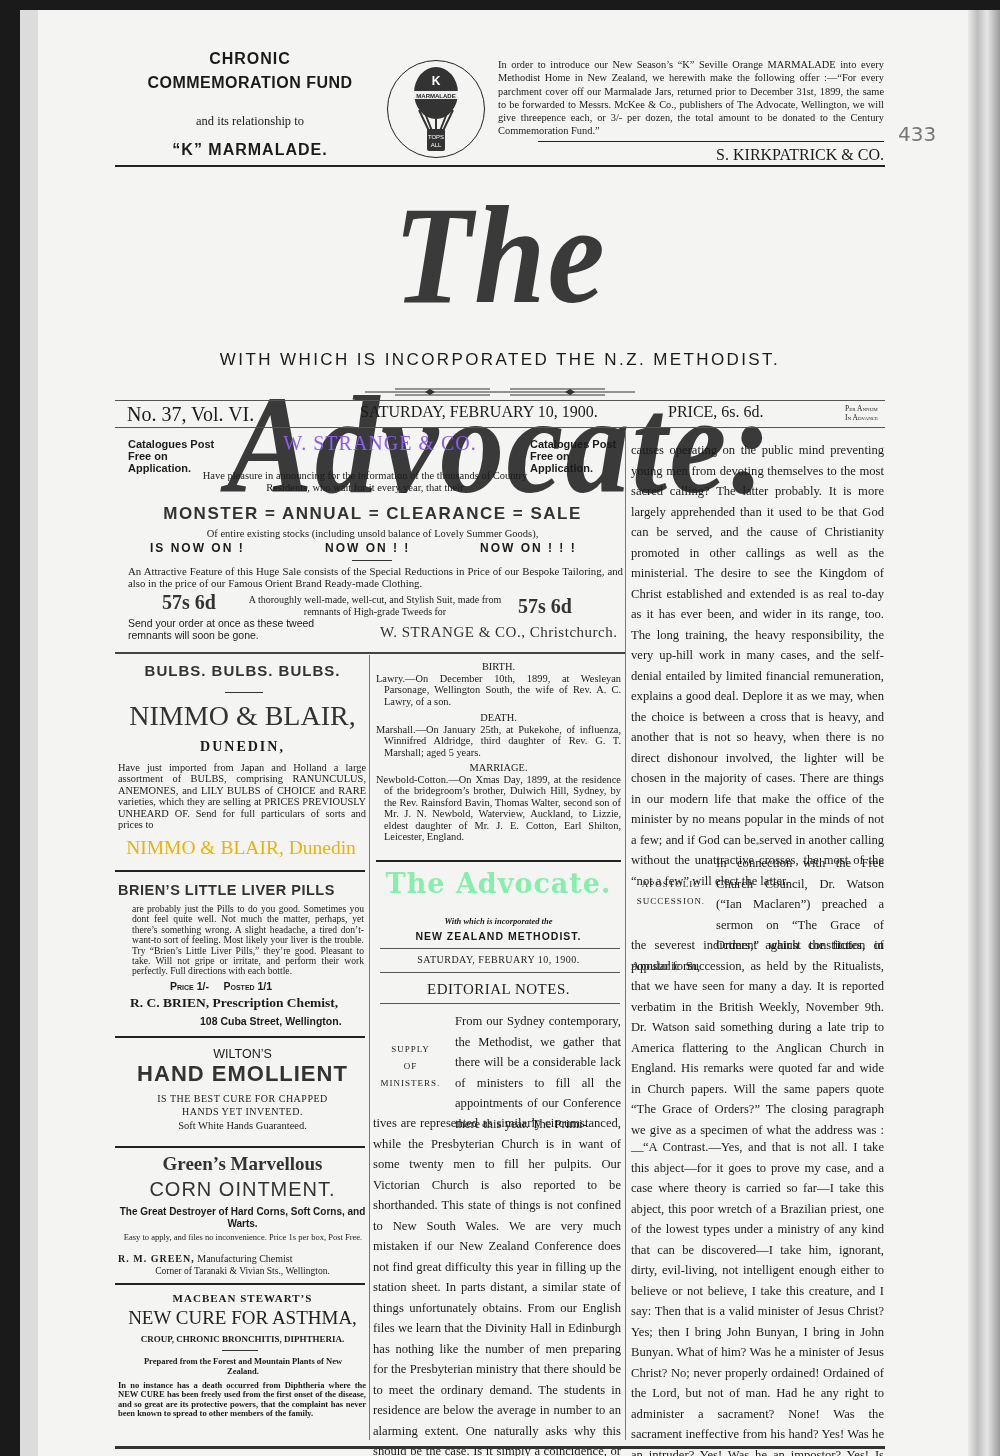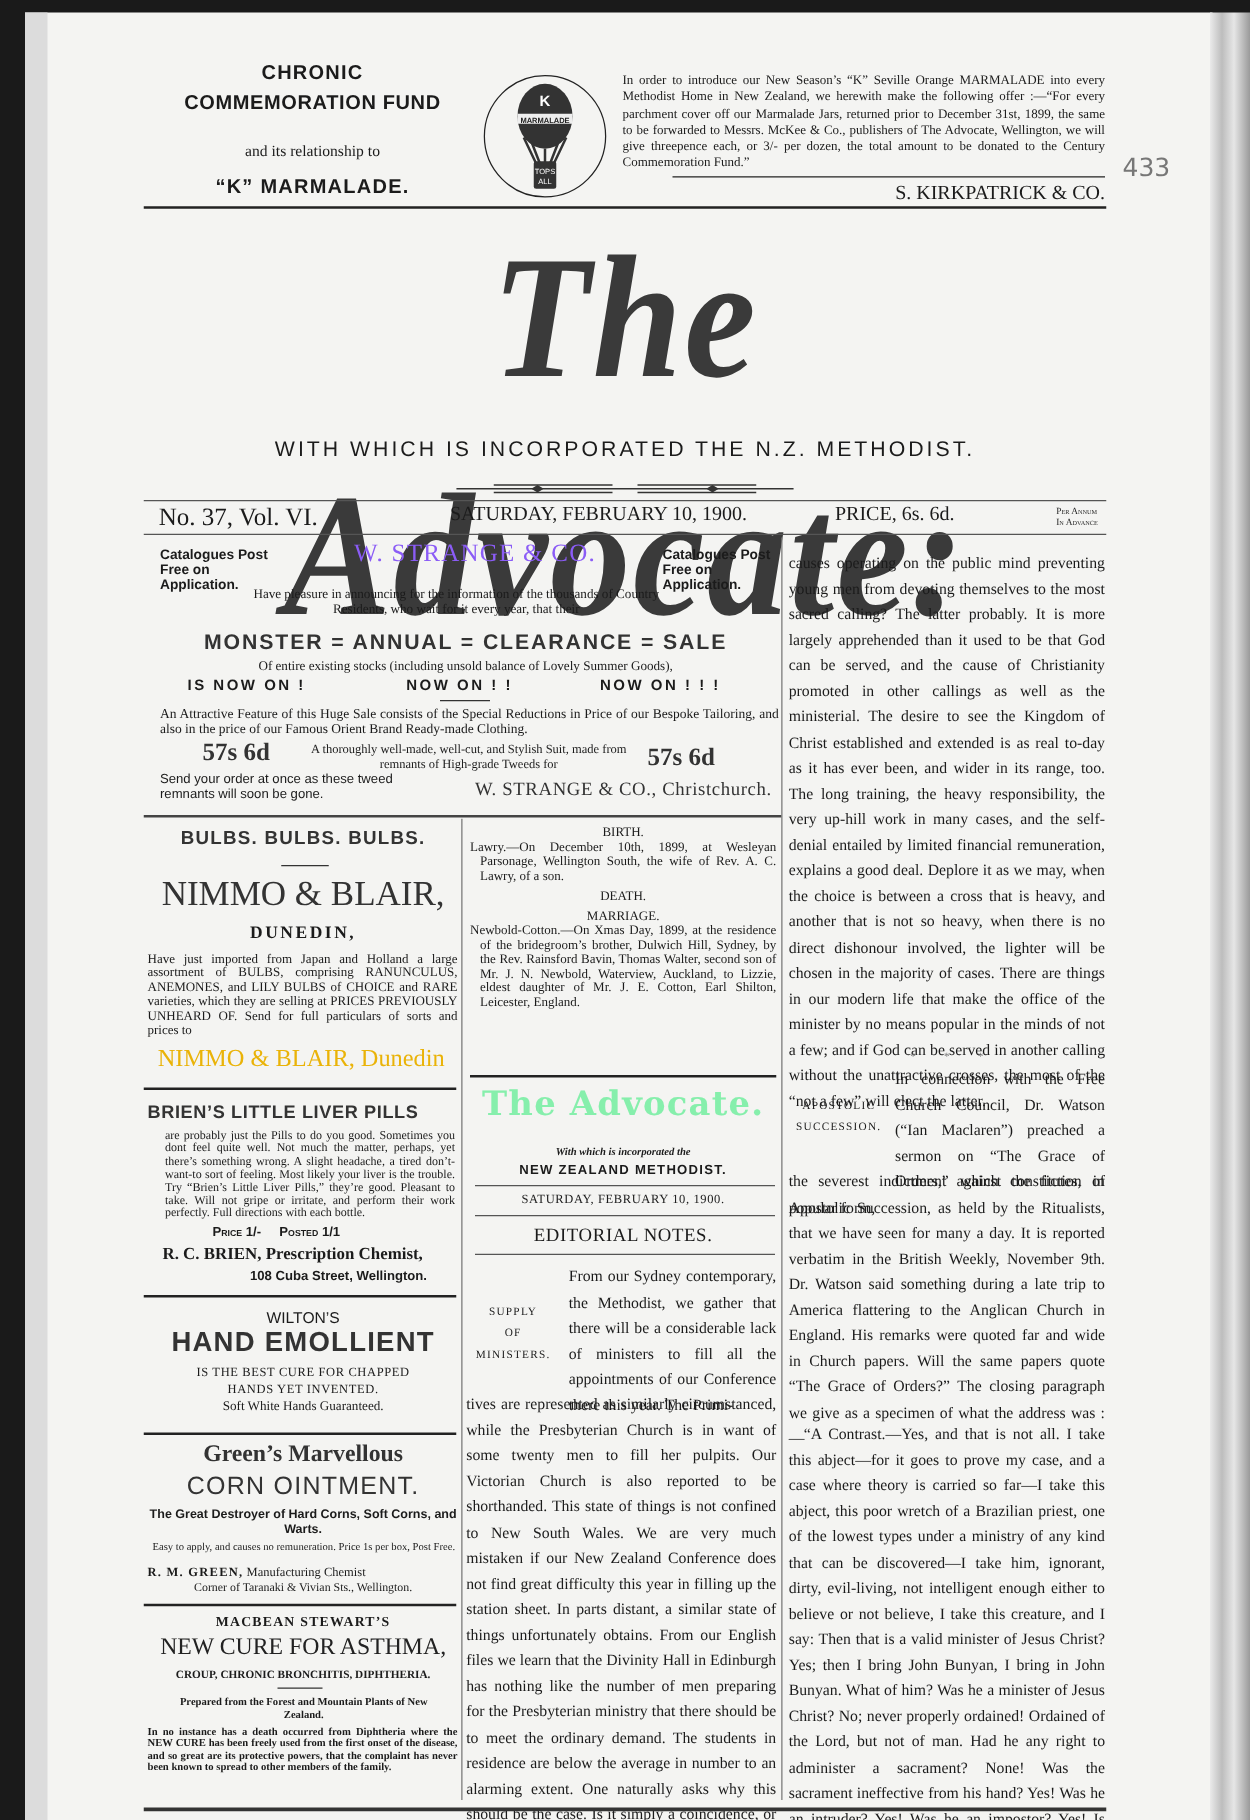--- a/index.html
+++ b/index.html
@@ -114,39 +114,40 @@
 <div class="abs sans center" style="left:115px;top:1047px;width:255px;font-size:12.5px;">WILTON’S</div>
 <div class="abs sans center" style="left:115px;top:1061px;width:255px;font-size:22px;font-weight:bold;letter-spacing:1px;color:#333;">HAND EMOLLIENT</div>
 <div class="abs serif center" style="left:115px;top:1093px;width:255px;font-size:10px;letter-spacing:.5px;">IS THE BEST CURE FOR CHAPPED</div>
 <div class="abs serif center" style="left:115px;top:1106px;width:255px;font-size:10px;letter-spacing:.5px;">HANDS YET INVENTED.</div>
 <div class="abs serif center" style="left:115px;top:1120px;width:255px;font-size:10.5px;">Soft White Hands Guaranteed.</div>
 <div class="rule" style="left:115px;top:1146px;width:250px;height:1.5px;"></div>
 
 <div class="abs serif center" style="left:115px;top:1153px;width:255px;font-size:19px;font-weight:bold;color:#333;">Green’s Marvellous</div>
 <div class="abs sans center" style="left:113px;top:1178px;width:259px;font-size:20px;letter-spacing:1px;color:#333;">CORN OINTMENT.</div>
 <div class="abs sans center" style="left:115px;top:1206px;width:255px;font-size:10px;font-weight:bold;line-height:11.5px;">The Great Destroyer of Hard Corns, Soft Corns, and Warts.</div>
-<div class="abs serif center" style="left:118px;top:1233px;width:250px;font-size:8.5px;line-height:9.5px;">Easy to apply, and causes no remuneration. Price 1s per box, Post Free.</div>
+<div class="abs serif center" style="left:118px;top:1233px;width:250px;font-size:8.5px;line-height:9.5px;">Easy to apply, and files no inconvenience. Price 1s per box, Post Free.</div>
 <div class="abs" style="left:118px;top:1253px;width:250px;font-size:10px;">
   <span class="serif" style="font-weight:bold;letter-spacing:1px;">R. M. GREEN,</span>
   <span class="serif">Manufacturing Chemist</span>
 </div>
 <div class="abs serif center" style="left:115px;top:1266px;width:255px;font-size:9.5px;">Corner of Taranaki &amp; Vivian Sts., Wellington.</div>
 <div class="rule" style="left:115px;top:1283px;width:250px;height:2px;"></div>
 
 <div class="abs serif center" style="left:115px;top:1292px;width:255px;font-size:11px;font-weight:bold;letter-spacing:1px;">MACBEAN STEWART’S</div>
 <div class="abs serif center" style="left:113px;top:1307px;width:259px;font-size:19px;color:#222;">NEW CURE FOR ASTHMA,</div>
 <div class="abs serif center" style="left:115px;top:1334px;width:255px;font-size:9px;font-weight:bold;">CROUP, CHRONIC BRONCHITIS, DIPHTHERIA.</div>
 <div class="abs" style="left:222px;top:1350px;width:36px;height:1px;background:#333;"></div>
 <div class="abs serif center" style="left:128px;top:1357px;width:230px;font-size:8.5px;line-height:9.5px;font-weight:bold;">Prepared from the Forest and Mountain Plants of New Zealand.</div>
 <div class="abs serif just" style="left:118px;top:1381px;width:248px;font-size:8.5px;line-height:9.3px;font-weight:bold;">In no instance has a death occurred from Diphtheria where the NEW CURE has been freely used from the first onset of the disease, and so great are its protective powers, that the complaint has never been known to spread to other members of the family.</div>
 
 <div class="abs serif" style="left:376px;top:661px;width:245px;font-size:10.4px;line-height:11.5px;">
   <div class="center">BIRTH.</div>
   <div class="just" style="text-indent:-8px;padding-left:8px;">Lawry.—On December 10th, 1899, at Wesleyan Parsonage, Wellington South, the wife of Rev. A. C. Lawry, of a son.</div>
   <div class="center" style="margin-top:5px;">DEATH.</div>
+  <div class="just" style="text-indent:-8px;padding-left:8px;">Marshall.—On January 25th, at Pukekohe, of influenza, Winnifred Aldridge, third daughter of Rev. G. T. Marshall; aged 5 years.</div>
   <div class="center" style="margin-top:4px;">MARRIAGE.</div>
   <div class="just" style="text-indent:-8px;padding-left:8px;">Newbold-Cotton.—On Xmas Day, 1899, at the residence of the bridegroom’s brother, Dulwich Hill, Sydney, by the Rev. Rainsford Bavin, Thomas Walter, second son of Mr. J. N. Newbold, Waterview, Auckland, to Lizzie, eldest daughter of Mr. J. E. Cotton, Earl Shilton, Leicester, England.</div>
 </div>
 <div class="rule" style="left:376px;top:860px;width:245px;height:2px;"></div>
 
 <div class="abs center" style="left:376px;top:868px;width:245px;font-family:'DejaVu Serif',serif;font-size:27px;color:#86efac;font-weight:bold;letter-spacing:1px;">The Advocate.</div>
 <div class="abs serif center" style="left:376px;top:916px;width:245px;font-size:8.5px;font-style:italic;font-weight:bold;">With which is incorporated the</div>
 <div class="abs sans center" style="left:376px;top:930px;width:245px;font-size:10.5px;font-weight:bold;letter-spacing:1px;">NEW ZEALAND METHODIST.</div>
 <div class="thin" style="left:380px;top:948px;width:240px;"></div>
 <div class="abs serif center" style="left:376px;top:954px;width:245px;font-size:10px;letter-spacing:.5px;">SATURDAY, FEBRUARY 10, 1900.</div>

